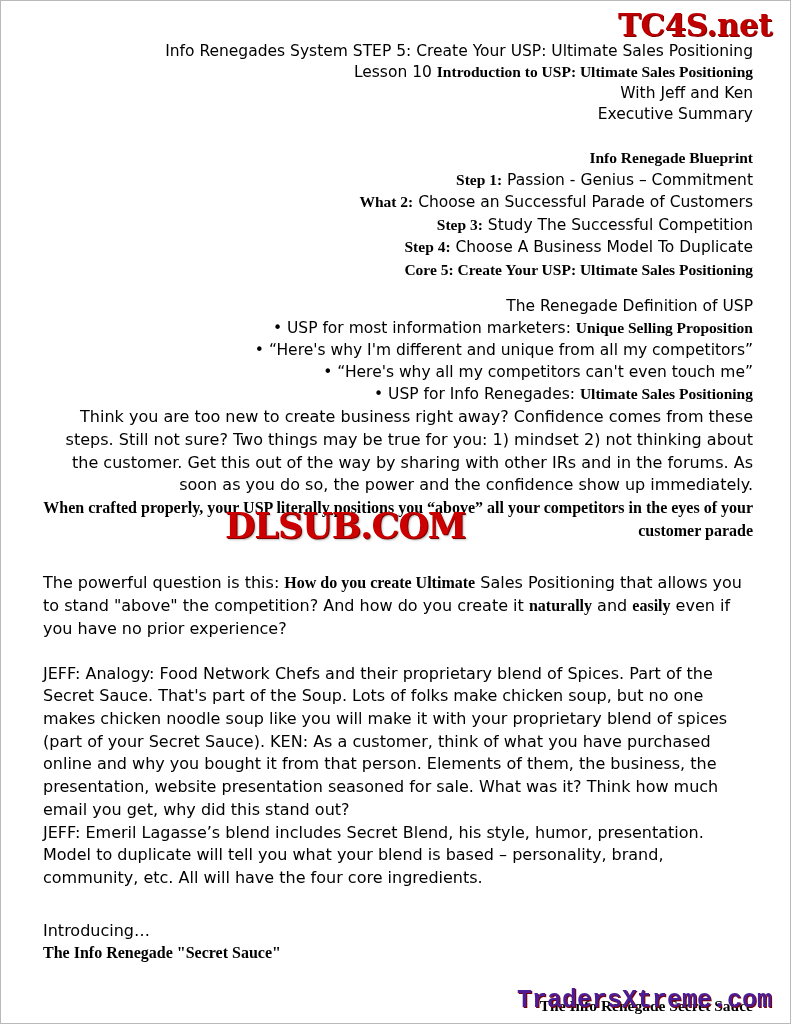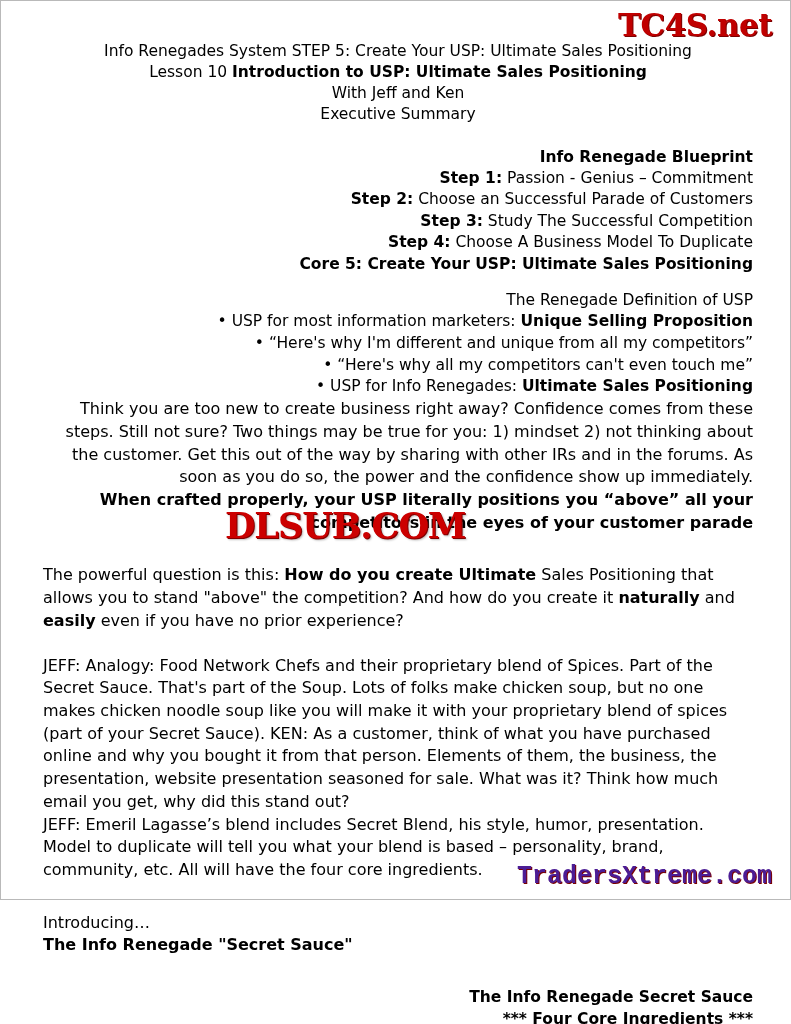--- a/index.html
+++ b/index.html
@@ -12,21 +12,21 @@
     height: 1024px;
     position: relative;
     font-family: "DejaVu Sans", "Liberation Sans", sans-serif;
     color: #000000;
     overflow: hidden;
   }
   .page {
     position: absolute;
     left: 0; top: 0;
     width: 791px;
-    height: 900px;
+    height: 1024px;
     border: 1px solid #b9b9b9;
     box-sizing: border-box;
     background: #fff;
   }
   .content {
     position: absolute;
     left: 42px;
     top: 40px;
     width: 710px;
   }
@@ -58,29 +58,29 @@
     top: 504px;
     font-family: "DejaVu Serif", "Liberation Serif", serif;
     font-weight: bold;
     font-size: 35px;
     color: #cc0000;
     text-shadow: 1px 1px 0 #800000, 2px 2px 2px rgba(0,0,0,0.25);
     letter-spacing: -1px;
   }
   
   .hdr {
-    text-align: center;
+    text-align: right;
     font-size: 15.5px;
     line-height: 1.35;
   }
   .hdr .l1 { }
   .hdr .l2 { }
   .hdr .l3 { }
   .hdr .l4 { }
-  b, .b { font-weight: bold; }
+  b, .b { font-weight: bold; font-family: Liberation Serif, serif; }
 
   .blk {
     font-size: 15.5px;
     line-height: 1.38;
     text-align: right;
   }
   .gap-lg { height: 22px; }
   .gap-md { height: 15px; }
   .gap-sm { height: 8px; }
   .para { font-size: 16px; line-height: 1.42; }
@@ -100,21 +100,21 @@
       <div class="l2"><span>Lesson 10 </span><b>Introduction to USP: Ultimate Sales Positioning</b></div>
       <div class="l3">With Jeff and Ken</div>
       <div class="l4">Executive Summary</div>
     </div>
 
     <div class="gap-lg"></div>
 
     <div class="blk">
       <div><b>Info Renegade Blueprint</b></div>
       <div><b>Step 1:</b><span> Passion - Genius – Commitment</span></div>
-      <div><b>Step 2:</b><span> Choose an Successful Parade of Customers</span></div>
+      <div><b>What 2:</b><span> Choose an Successful Parade of Customers</span></div>
       <div><b>Step 3:</b><span> Study The Successful Competition</span></div>
       <div><b>Step 4:</b><span> Choose A Business Model To Duplicate</span></div>
       <div><b>Core 5:</b><b> Create Your USP: Ultimate Sales Positioning</b></div>
     </div>
 
     <div class="gap-md"></div>
 
     <div class="blk">
       <div>The Renegade Definition of USP</div>
       <div class="bullet"><span>• USP for most information marketers: </span><b>Unique Selling Proposition</b></div>

